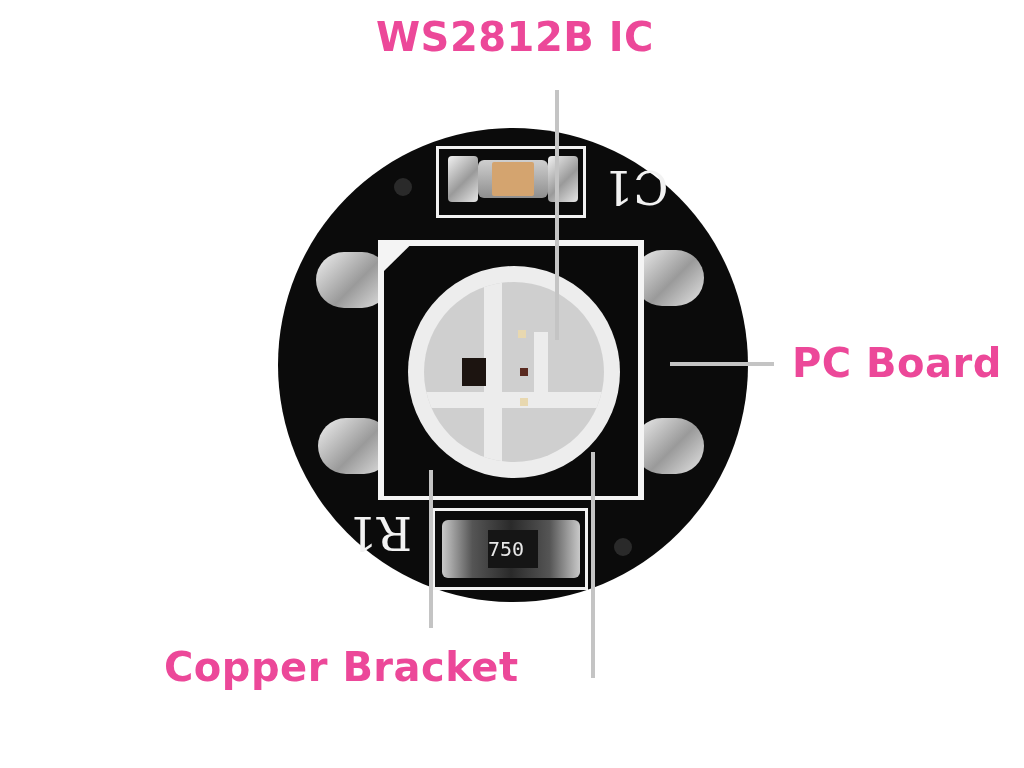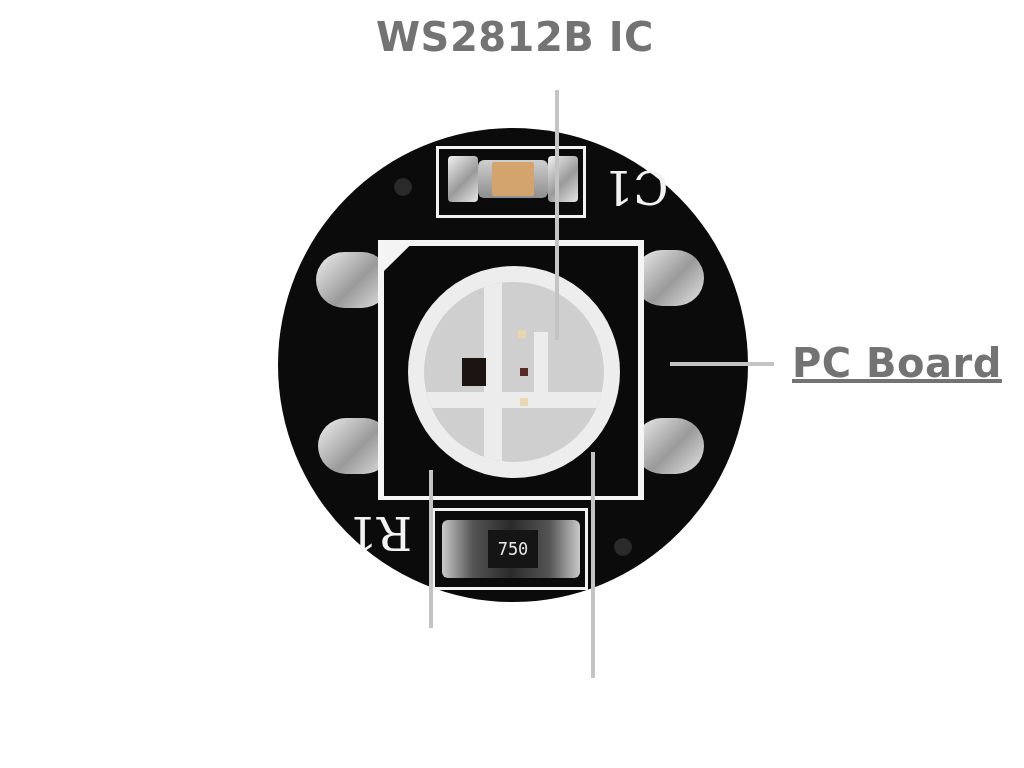--- a/index.html
+++ b/index.html
@@ -1,34 +1,34 @@
 <!DOCTYPE html>
 <html><head>
 <meta charset="utf-8">
 <style>
   html, body { margin:0; padding:0; }
   body { width:1024px; height:768px; background:#ffffff; position:relative; overflow:hidden;
          font-family:"DejaVu Sans", sans-serif; }
-  .label { position:absolute; color:#737373; font-weight:bold; font-size:40px; letter-spacing:0.5px; white-space:nowrap; }
+  .label { position:absolute; color:#ec4899; font-weight:bold; font-size:40px; letter-spacing:0.5px; white-space:nowrap; }
   .line { position:absolute; background:#c4c4c4; }
   .stage { position:absolute; left:0; top:0; width:1024px; height:768px; }
   .board-circle { position:absolute; left:278px; top:128px; width:470px; height:474px; border-radius:50%; background:#0b0b0b; }
   .pad { position:absolute; border-radius:28px; background:linear-gradient(135deg,#f1f1f1,#9a9a9a 55%,#e6e6e6); }
   .silk { position:absolute; border:3px solid #f2f2f2; box-sizing:border-box; }
   .cap-body { position:absolute; left:478px; top:160px; width:70px; height:38px; border-radius:6px; background:linear-gradient(#cfcfcf,#8e8e8e); }
   .cap-core { position:absolute; left:492px; top:162px; width:42px; height:34px; background:#d4a46f; border-radius:2px; }
   .led-bg { position:absolute; left:378px; top:240px; width:266px; height:260px; background:#f4f4f4; }
   .led { position:absolute; left:384px; top:246px; width:254px; height:250px; background:#0a0a0a;
          clip-path: polygon(10% 0, 100% 0, 100% 100%, 0 100%, 0 10%); }
   .lens { position:absolute; left:408px; top:266px; width:212px; height:212px; border-radius:50%; background:#ededed; }
   .lens-inner { position:absolute; left:424px; top:282px; width:180px; height:180px; border-radius:50%; background:#cfcfcf; overflow:hidden; }
   .chip { position:absolute; left:462px; top:358px; width:24px; height:28px; background:#1c1410; }
   .res-body { position:absolute; left:442px; top:520px; width:138px; height:58px; border-radius:6px; background:linear-gradient(90deg,#c9c9c9,#555 22%,#2a2a2a 50%,#555 78%,#c9c9c9); }
   .res-mark { position:absolute; left:488px; top:530px; width:50px; height:38px; background:#151515; color:#e8e8e8;
-              font-family:"DejaVu Sans Mono", monospace; font-size:17px; text-align:center; line-height:38px; }
+              font-family:"DejaVu Sans Mono", monospace; font-size:20px; line-height:38px; }
   .silk-text { position:absolute; color:#f2f2f2; font-family:"DejaVu Serif", serif; font-size:46px; }
   .via { position:absolute; width:18px; height:18px; border-radius:50%; background:#2a2a2a; }
 </style>
 </head>
 <body>
 
 <div class="stage">
 
   <div class="board-circle"></div>
 
@@ -64,14 +64,15 @@
   <div class="res-body"></div>
   <div class="res-mark">750</div>
   <div class="silk-text" style="left:348px;top:506px;transform:rotate(180deg);">R1</div>
 
   <div class="line" style="left:555px;top:90px;width:4px;height:250px;"></div>
   <div class="line" style="left:670px;top:362px;width:104px;height:4px;"></div>
   <div class="line" style="left:429px;top:470px;width:4px;height:158px;"></div>
   <div class="line" style="left:591px;top:452px;width:4px;height:226px;"></div>
 
   <div class="label" style="left:376px;top:14px;">WS2812B IC</div>
-  <div class="label" style="left:792px;top:340px;text-decoration:underline;">PC Board</div>
+  <div class="label" style="left:792px;top:340px;">PC Board</div>
+  <div class="label" style="left:164px;top:644px;">Copper Bracket</div>
 </div>
 
 </body></html>

